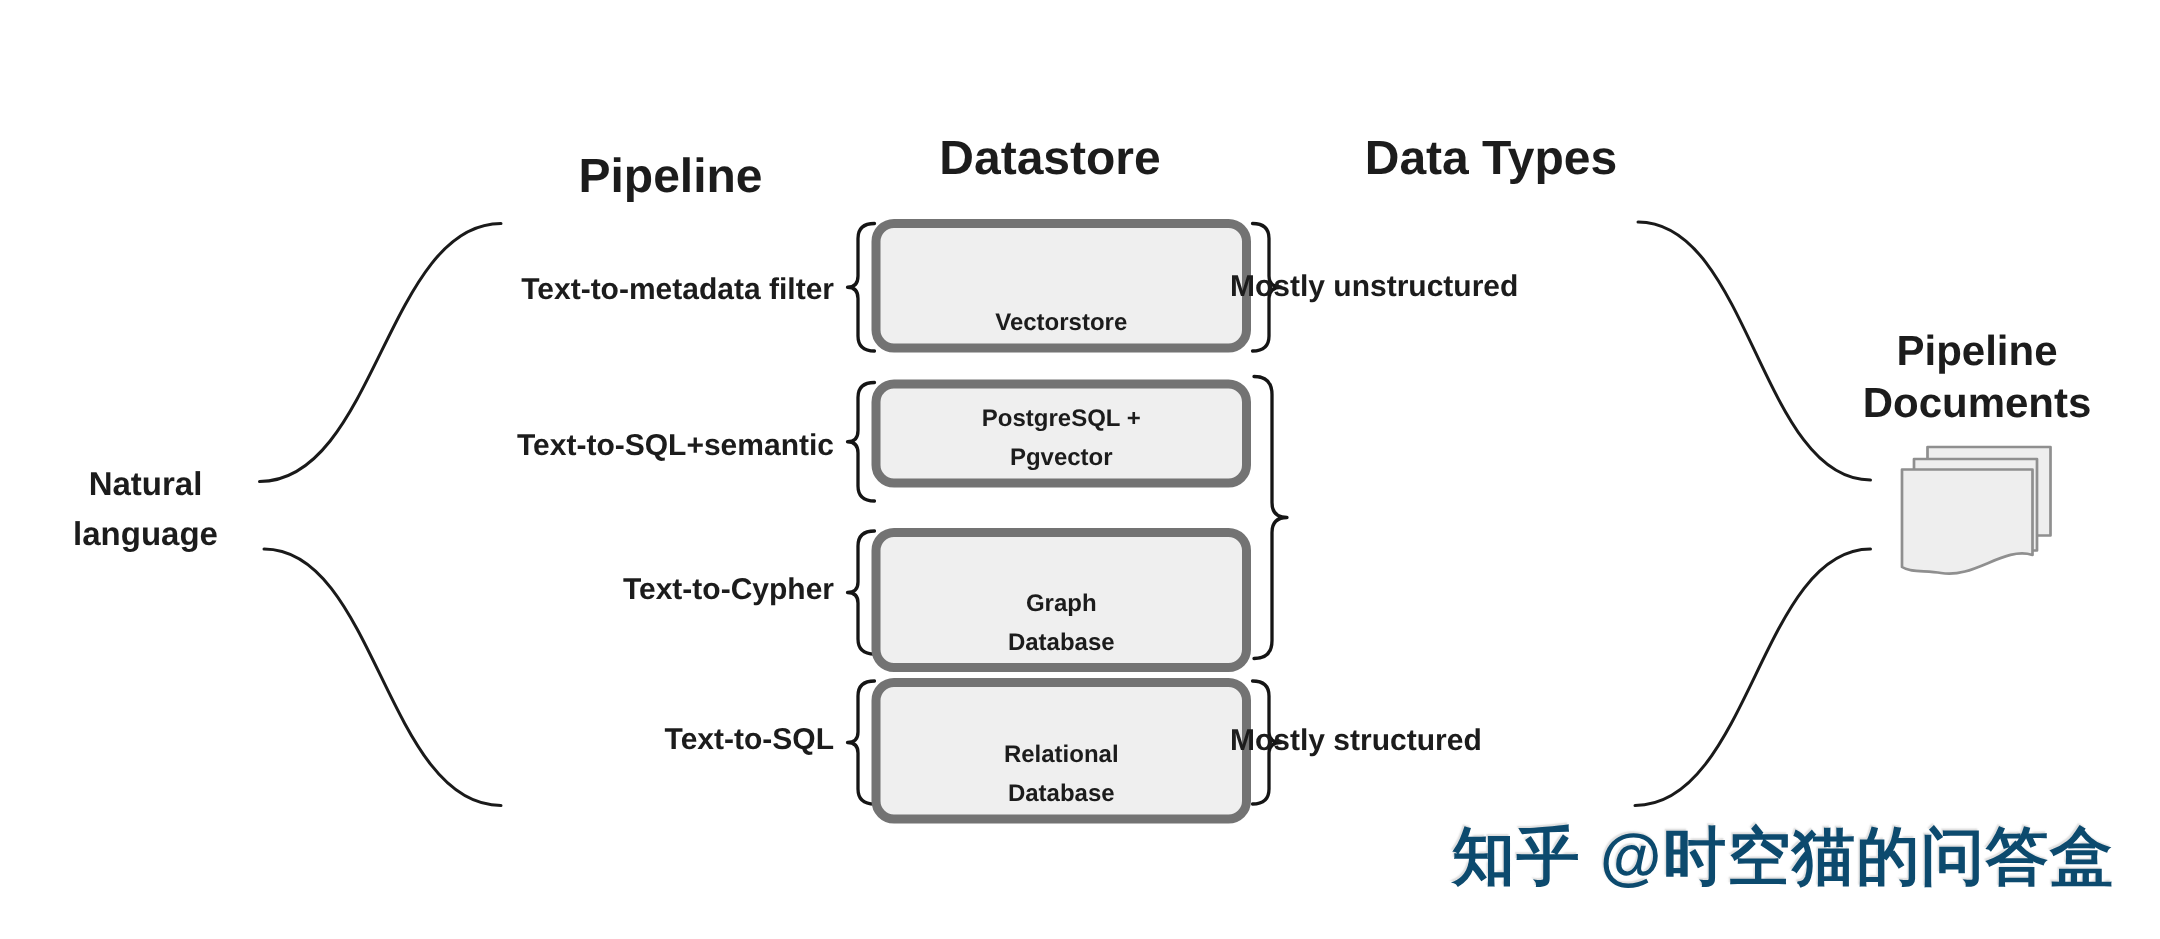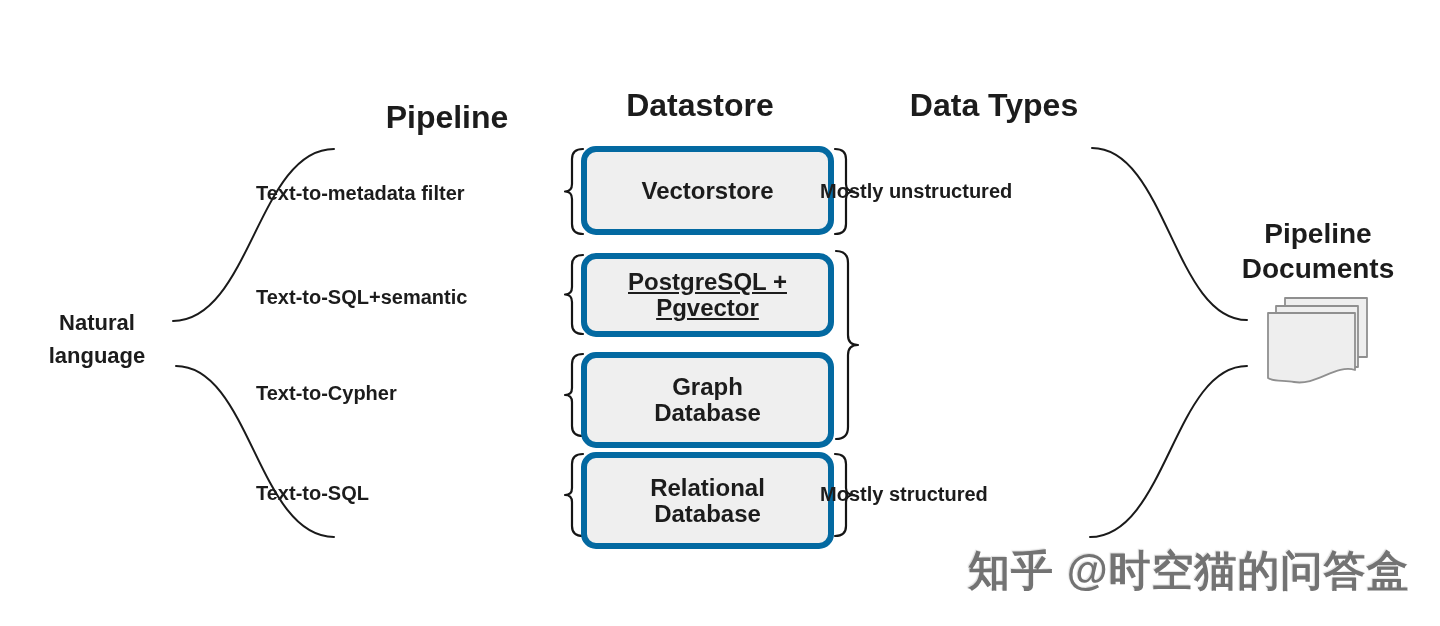--- a/index.html
+++ b/index.html
@@ -22,39 +22,39 @@
   .col-hdr{
     font-weight:bold;text-align:center;width:220px;
   }
   .hdr-pipeline{left:337px;top:99px;font-size:32px;}
   .hdr-datastore{left:590px;top:87px;font-size:32px;}
   .hdr-datatypes{left:884px;top:87px;font-size:32px;}
 
   .plabel{
     left:256px;width:300px;
     font-size:20px;font-weight:bold;line-height:26px;
-    text-align:left;white-space:nowrap;
+    text-align:right;white-space:nowrap;
   }
   .pl-1{top:180px;}
   .pl-2{top:284px;}
   .pl-3{top:380px;}
   .pl-4{top:480px;}
 
   .dbox{
     left:581px;width:253px;
     box-sizing:border-box;
-    border:6px solid #0369a1;
+    border:6px solid #737373;
     border-radius:15px;
     background:#efefef;
-    display:flex;align-items:center;justify-content:center;
+    display:flex;align-items:flex-end;justify-content:center;
     text-align:center;
-    font-size:24px;font-weight:bold;line-height:26px;
+    font-size:16px;font-weight:bold;line-height:26px;
   }
   .db-1{top:146px;height:89px;}
-  .db-2{top:253px;height:84px;text-decoration:underline;}
+  .db-2{top:253px;height:72px;}
   .db-3{top:352px;height:96px;}
   .db-4{top:452px;height:97px;}
   .dbox .line{display:block;}
 
   .dtlabel{
     left:820px;width:320px;
     font-size:20px;font-weight:bold;line-height:26px;
     white-space:nowrap;
   }
   .dt-1{top:178px;}
@@ -64,21 +64,21 @@
   .out-label{
     left:1218px;top:216px;width:200px;
     font-size:28px;font-weight:bold;line-height:35px;
     text-align:center;
   }
   .doc-icon{left:1264px;top:294px;}
 
   .watermark{
     left:968px;top:543px;width:460px;
     font-size:42px;font-weight:bold;
-    color:#737373;letter-spacing:1px;white-space:nowrap;
+    color:#0c4a6e;letter-spacing:1px;white-space:nowrap;
     text-shadow:2px 2px 2px rgba(255,255,255,0.95), -1px -1px 1px rgba(160,160,160,0.35);
   }
 </style>
 </head>
 <body>
 
 <div class="stage">
 
   <svg class="overlay" viewBox="0 0 1440 626" xmlns="http://www.w3.org/2000/svg">
     <g fill="none" stroke="#1a1a1a" stroke-width="2" stroke-linecap="round">

